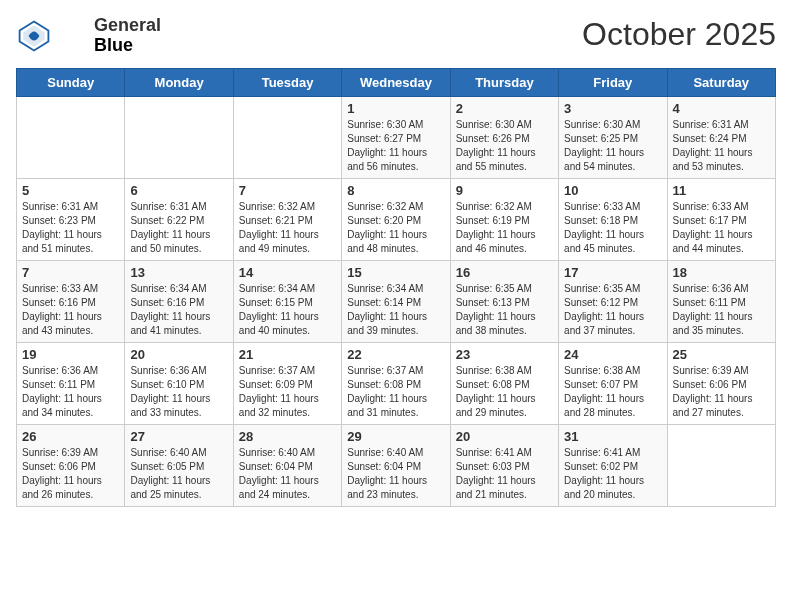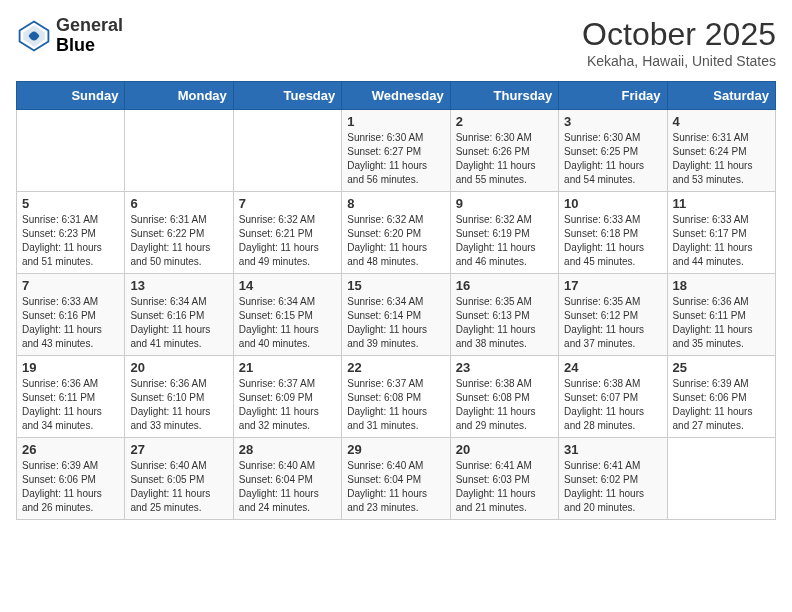--- a/index.html
+++ b/index.html
@@ -12,57 +12,58 @@
     }
     .header {
       display: flex;
       justify-content: space-between;
       align-items: flex-start;
       margin-bottom: 12px;
     }
     .logo {
       display: flex;
       align-items: center;
+      gap: 38px;
     }
     .logo-text {
       font-size: 18px;
       font-weight: bold;
       color: #333;
       line-height: 1.1;
     }
     .logo-text .general { display: block; }
     .logo-text .blue { display: block; color: #000000; }
     .logo-icon {
       width: 36px;
       height: 36px;
       margin-right: 4px;
     }
     .title-block {
-      text-align: right;
+      text-align: center;
     }
     .month-title {
       font-size: 32px;
       color: #333;
       font-weight: normal;
     }
     .subtitle {
       font-size: 14px;
       color: #555;
     }
     .calendar {
       width: 100%;
       border-collapse: collapse;
       border: 1px solid #ccc;
     }
     .calendar th {
       background-color: #2a6db5;
       color: #fff;
       font-size: 13px;
       font-weight: bold;
-      text-align: right;
+      text-align: center;
       padding: 6px 6px;
       border: 1px solid #1e5a9a;
     }
     .calendar td {
       width: calc(100% / 7);
       vertical-align: top;
       padding: 4px 5px;
       border: 1px solid #ccc;
       font-size: 11px;
       color: #333;
@@ -100,21 +101,20 @@
       <polygon points="20,8 32,16 32,24 20,32 8,24 8,16" fill="#1a5fa8" opacity="0.15"></polygon>
       <path d="M14,20 Q20,10 26,20 Q20,30 14,20 Z" fill="#1a5fa8"></path>
     </svg>
     <div class="logo-text">
       <span class="general">General</span>
       <span class="blue">Blue</span>
     </div>
   </div>
   <div class="title-block">
     <div class="month-title">October 2025</div>
-    <div class="subtitle">Kekaha, Hawaii, United States</div>
   </div>
 </div>
 
 <table class="calendar">
   <thead>
     <tr>
     <th>Sunday</th>
         <th>Monday</th>
         <th>Tuesday</th>
         <th>Wednesday</th>

